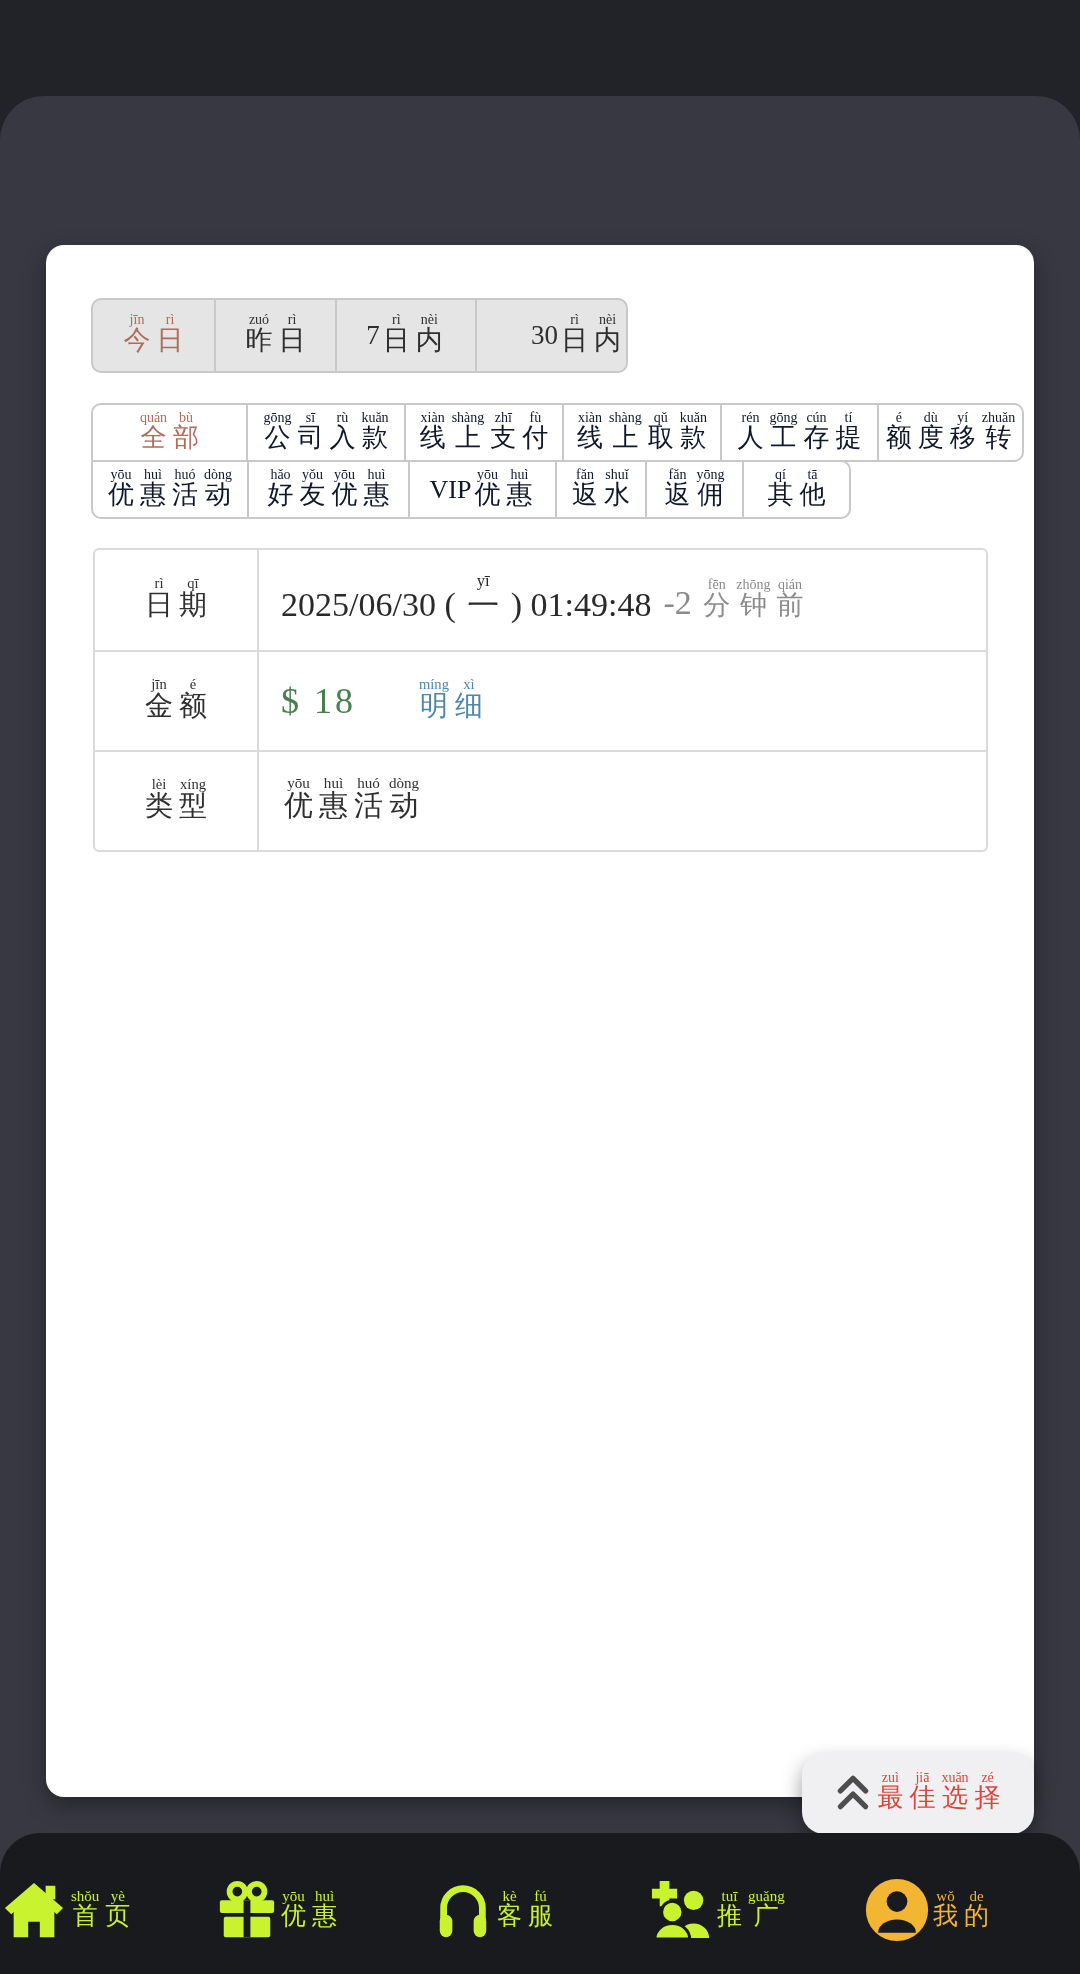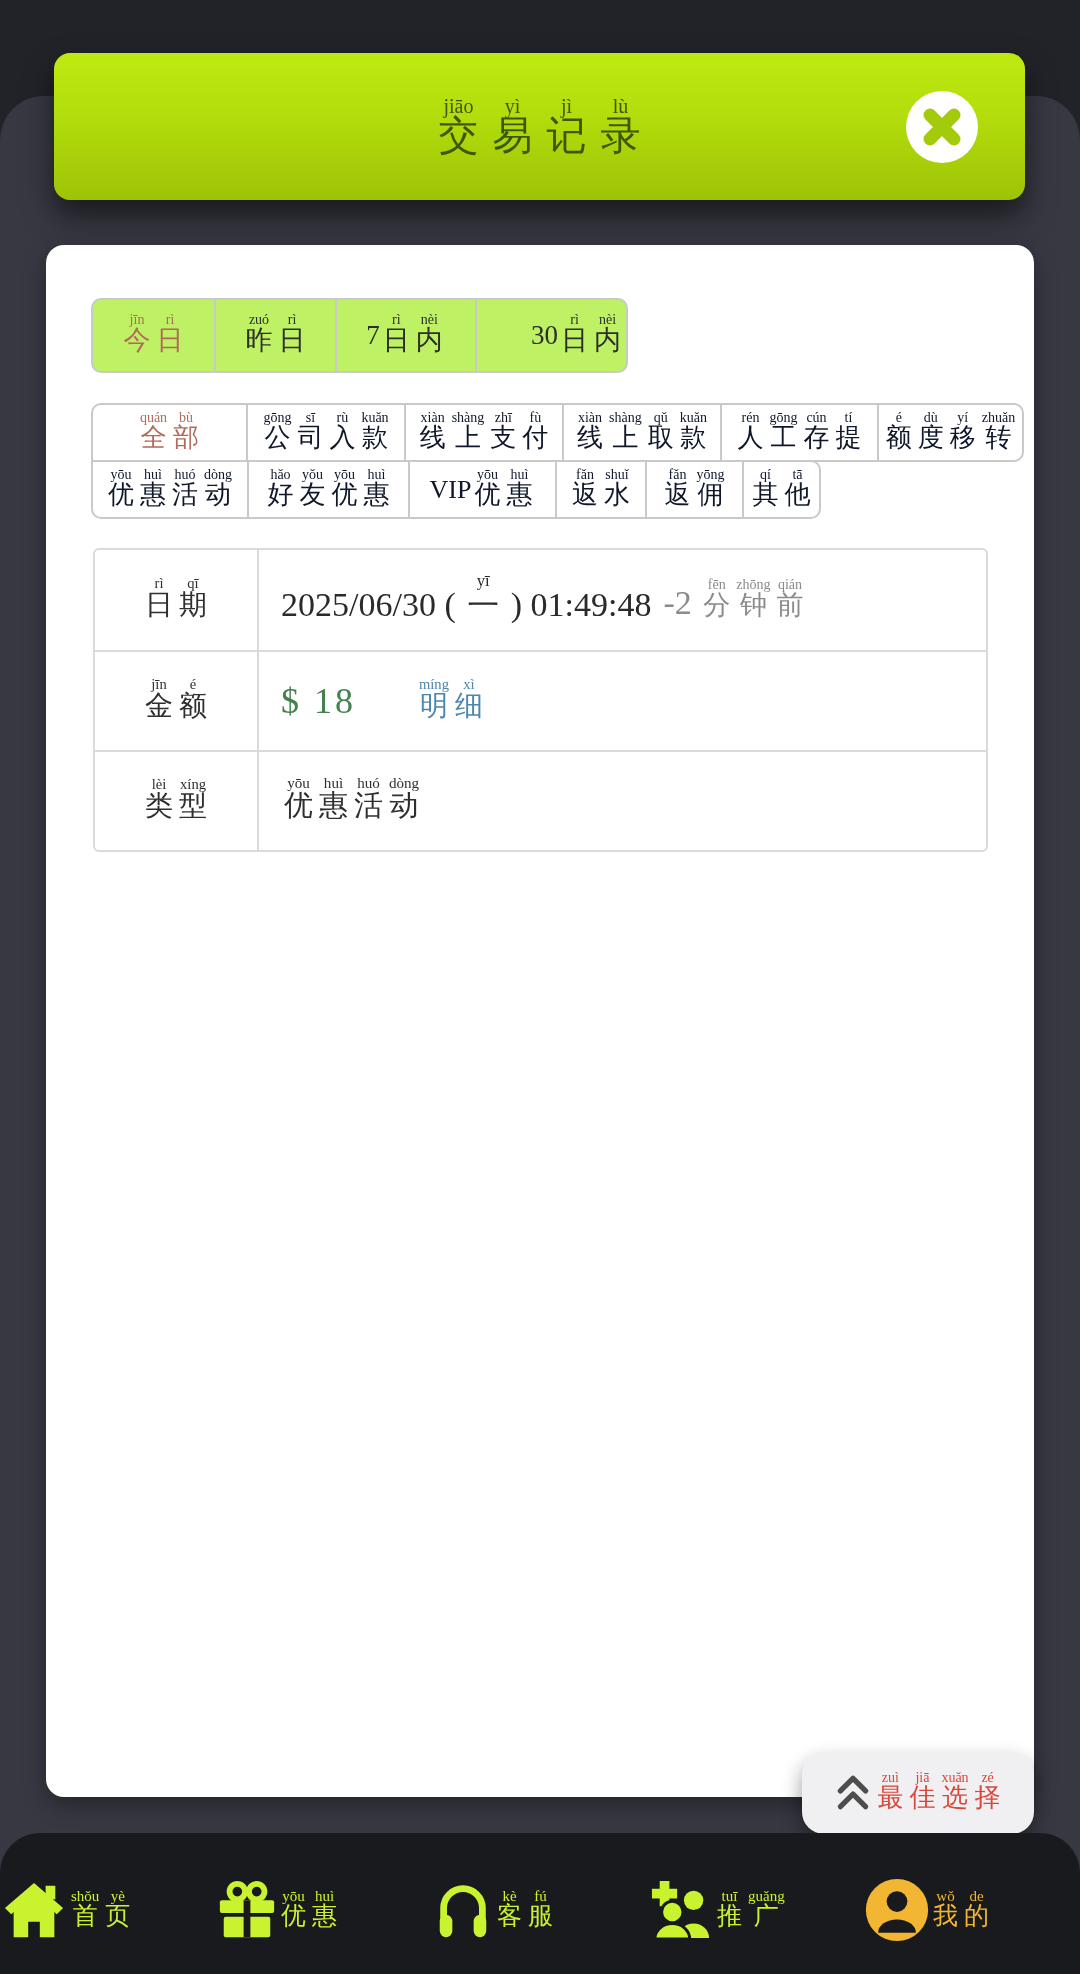--- a/index.html
+++ b/index.html
@@ -42,21 +42,21 @@
     box-shadow: 0 8px 22px rgba(0,0,0,0.35);
     z-index: 3;
   }
 
   ruby { ruby-position: over; margin: 0 3px; }
   rt { font-size: 0.52em; letter-spacing: 0; }
 
   
   .date-tabs {
     display: flex; margin: 53px 0 0 45px; width: 537px; height: 75px;
-    border: 2px solid #c9c9c9; border-radius: 10px; background: #bef264;
+    border: 2px solid #c9c9c9; border-radius: 10px; background: #e5e5e5;
   }
   .date-tab {
     display: flex; align-items: center; justify-content: center;
     font-size: 27px; color: #2e2e2e; border-left: 2px solid #c9c9c9;
     cursor: pointer; white-space: nowrap;
   }
   .date-tab:first-child { border-left: none; }
   .date-tab.active { color: #b26a5b; }
   .date-tab:nth-child(1) { width: 121px; }
   .date-tab:nth-child(2) { width: 121px; }
@@ -82,21 +82,21 @@
   .r1c2 { width: 160px; }
   .r1c3 { width: 160px; }
   .r1c4 { width: 160px; }
   .r1c5 { width: 159px; }
   .r1c6 { width: 147px; border-top-right-radius: 10px; border-bottom-right-radius: 10px; }
   .r2c1 { width: 158px; border-bottom-left-radius: 10px; }
   .r2c2 { width: 163px; }
   .r2c3 { width: 149px; }
   .r2c4 { width: 92px; }
   .r2c5 { width: 99px; }
-  .r2c6 { width: 79px; border-top-right-radius: 10px; border-bottom-right-radius: 10px; }
+  .r2c6 { width: 109px; border-top-right-radius: 10px; border-bottom-right-radius: 10px; }
 
   
   .rec-table {
     margin: 29px 0 0 47px; width: 895px;
     border: 2px solid #dadada; border-radius: 6px; overflow: hidden;
   }
   .rec-row { display: flex; border-top: 2px solid #dadada; min-height: 100px; align-items: stretch; }
   .rec-row:first-child { border-top: none; }
   .rec-label {
     width: 164px; border-right: 2px solid #dadada;
@@ -143,29 +143,20 @@
   .nav-label { font-size: 25px; margin-top: 1px; white-space: nowrap; }
   .nav-label rt { font-size: 15px; }
 </style>
 </head>
 <body>
 
 <div id="app">
 
   <div class="sheet"></div>
 
-  <div class="banner">
-    <div class="banner-title"><ruby>交<rt>jiāo</rt></ruby><ruby>易<rt>yì</rt></ruby><ruby>记<rt>jì</rt></ruby><ruby>录<rt>lù</rt></ruby></div>
-    <div class="close-btn">
-      <svg viewBox="0 0 74 74">
-        <circle cx="37" cy="37" r="36" fill="#ffffff"></circle>
-        <path d="M25 25 L49 49 M49 25 L25 49" stroke="#a4ca0c" stroke-width="13" stroke-linecap="round" fill="none"></path>
-      </svg>
-    </div>
-  </div>
 
   <div class="card">
 
     <div class="date-tabs">
       <div class="date-tab active">
           <ruby>今<rt>jīn</rt></ruby>
           <ruby>日<rt>rì</rt></ruby>
         </div>
       <div class="date-tab">
           <ruby>昨<rt>zuó</rt></ruby>

